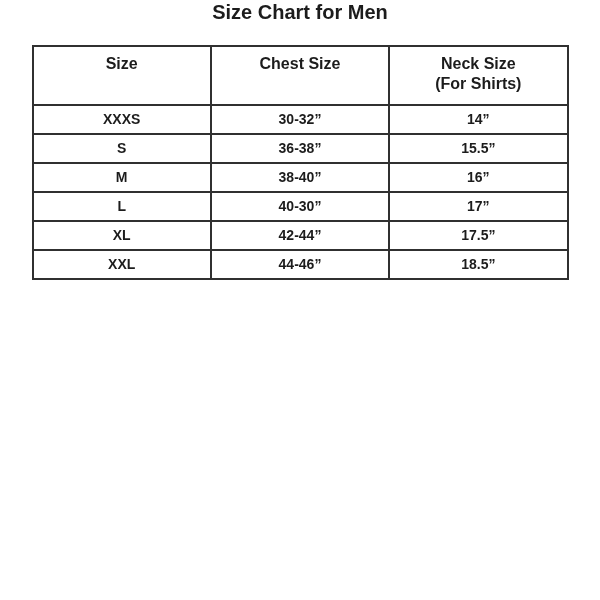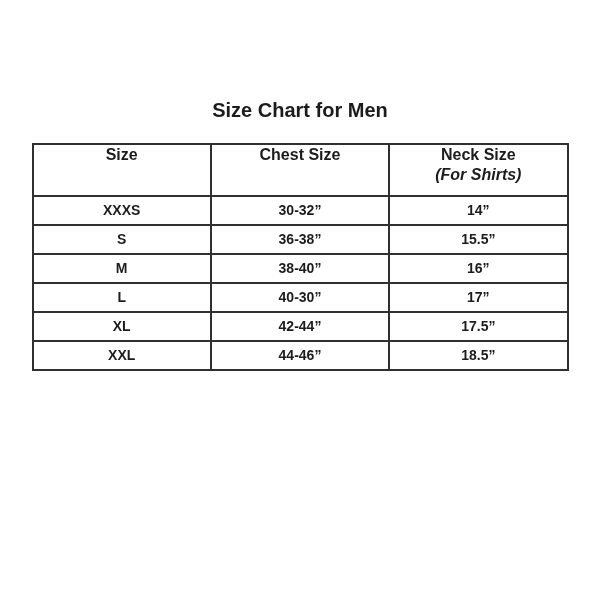--- a/index.html
+++ b/index.html
@@ -10,21 +10,20 @@
     position: relative;
     width: 600px;
     height: 600px;
     background: #ffffff;
     font-family: "Liberation Sans", sans-serif;
     color: #1c1c1c;
     overflow: hidden;
   }
   .title {
     margin: 0;
-    padding-top: 98px;
     text-align: center;
     font-size: 20px;
     line-height: 24px;
     font-weight: bold;
     color: #1c1c1c;
   }
   table.size-chart {
     width: 537px;
     margin: 21px auto 0 auto;
     border-collapse: collapse;
@@ -34,33 +33,33 @@
   table.size-chart td {
     border: 2px solid #303030;
     text-align: center;
     font-weight: bold;
     color: #1c1c1c;
     padding: 0;
   }
   table.size-chart th {
     height: 50px;
     vertical-align: top;
+    padding-top: 7px;
     font-size: 16px;
     line-height: 20px;
   }
   table.size-chart td {
     height: 27px;
     vertical-align: middle;
     font-size: 14px;
     line-height: 15px;
   }
   .th-sub {
     display: block;
     font-weight: bold;
-    font-style: italic;
   }
 </style>
 </head>
 <body>
 
 <div class="page">
   <h1 class="title">Size Chart for Men</h1>
 
   <table class="size-chart">
     <thead>

